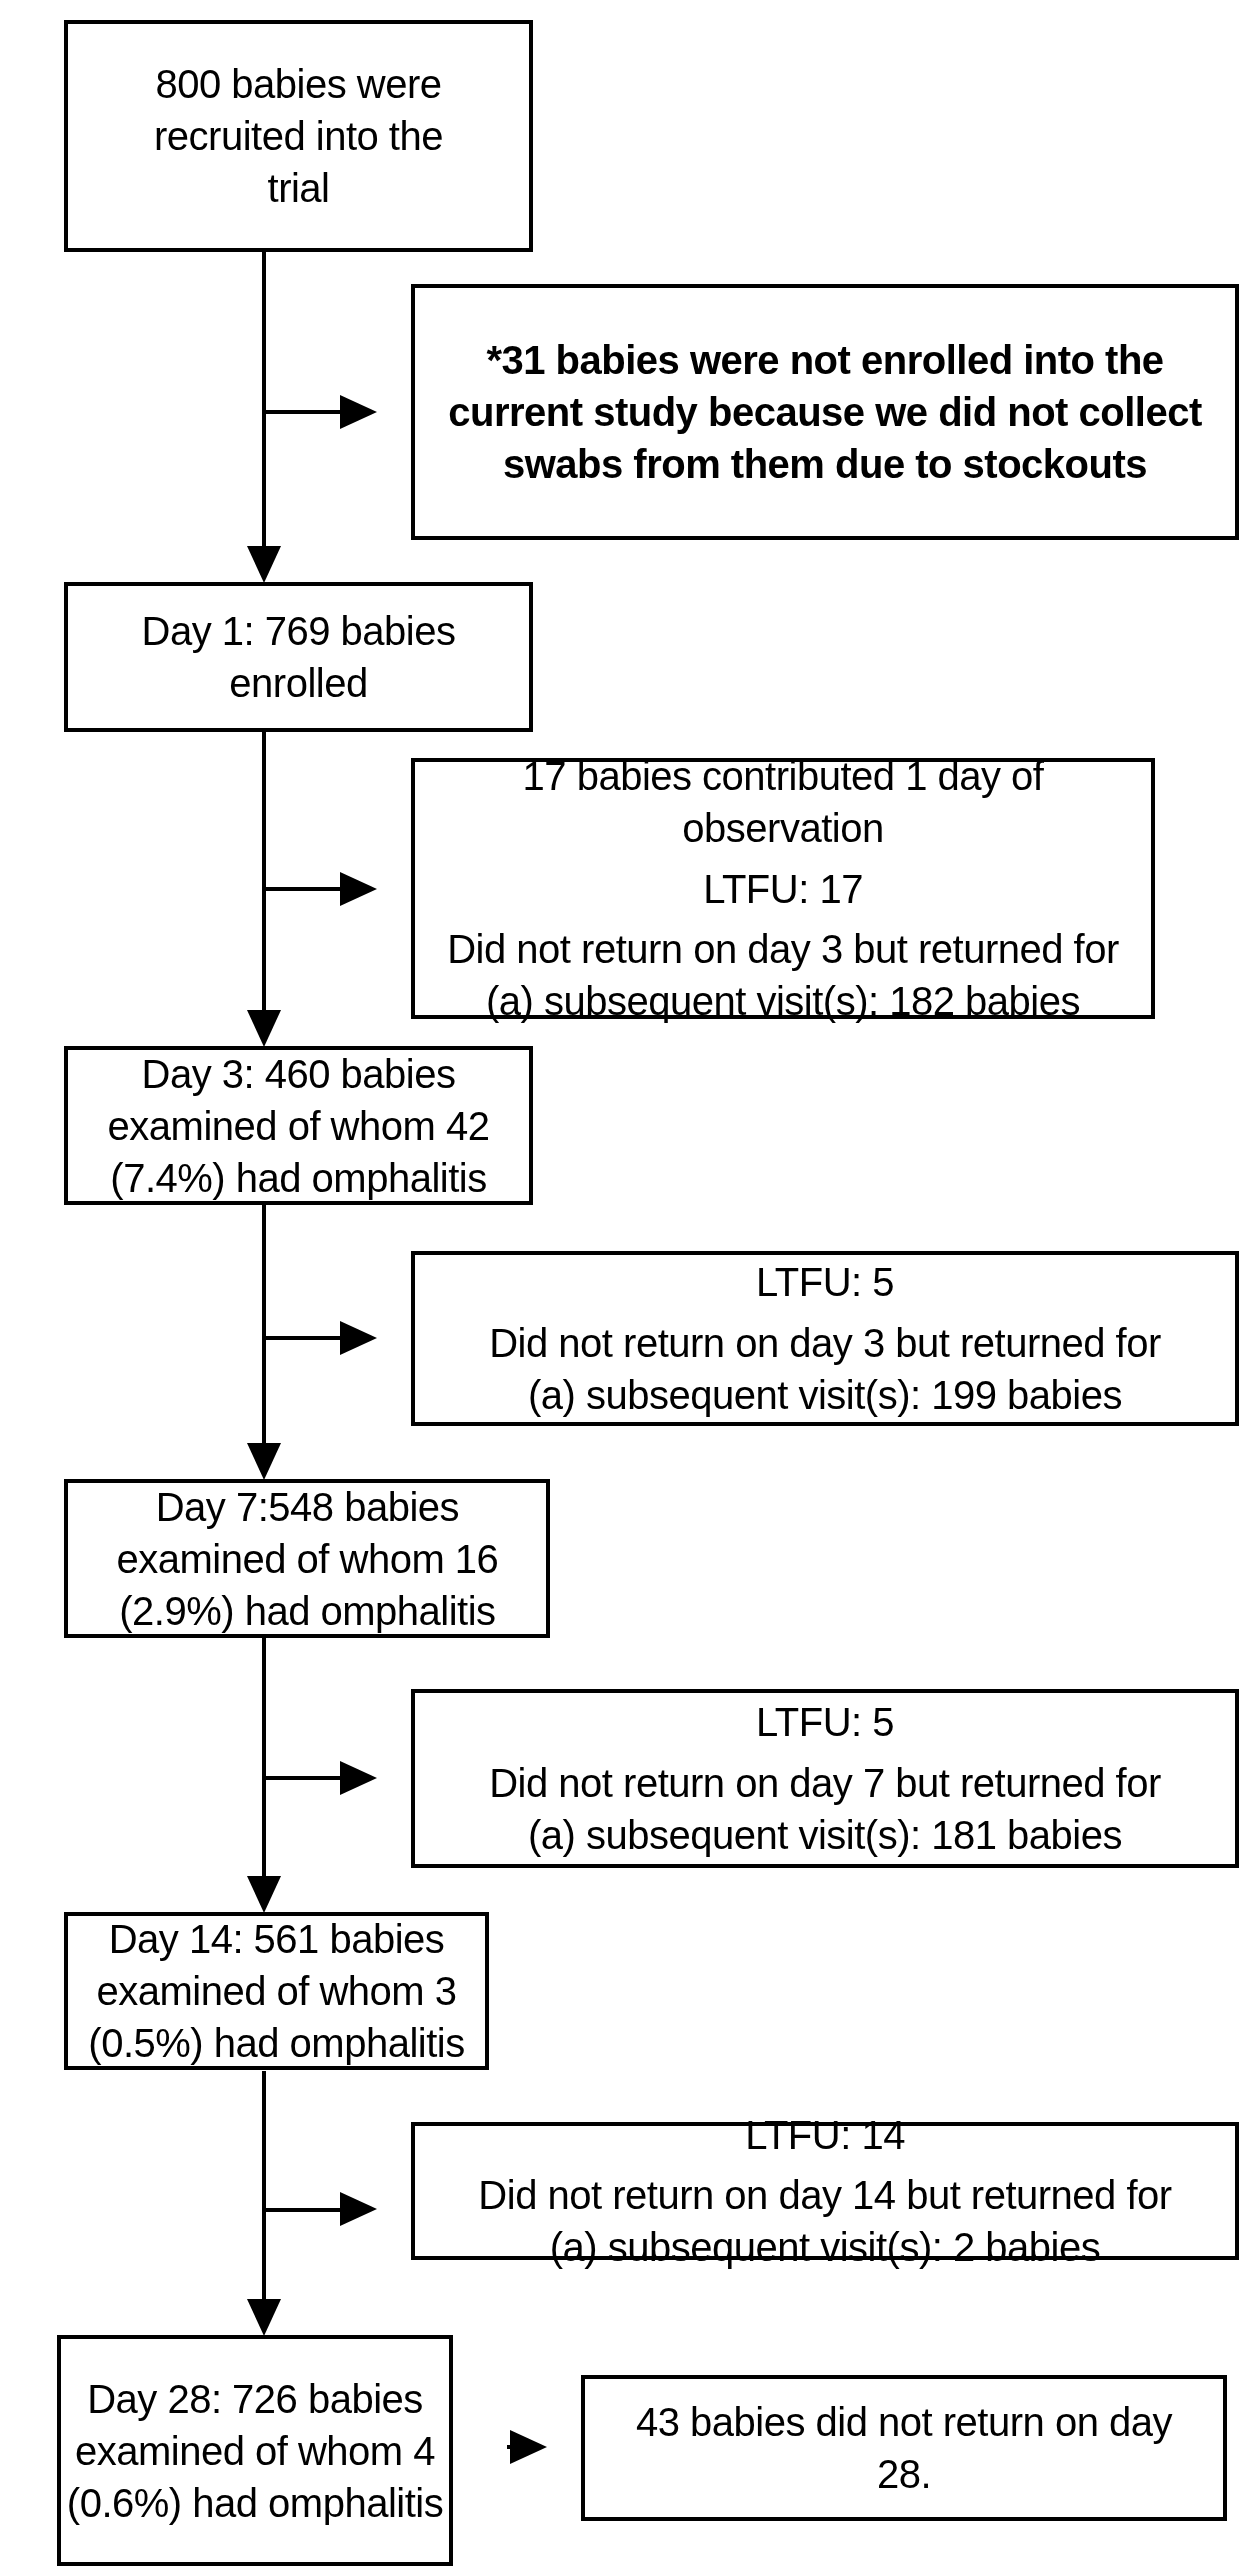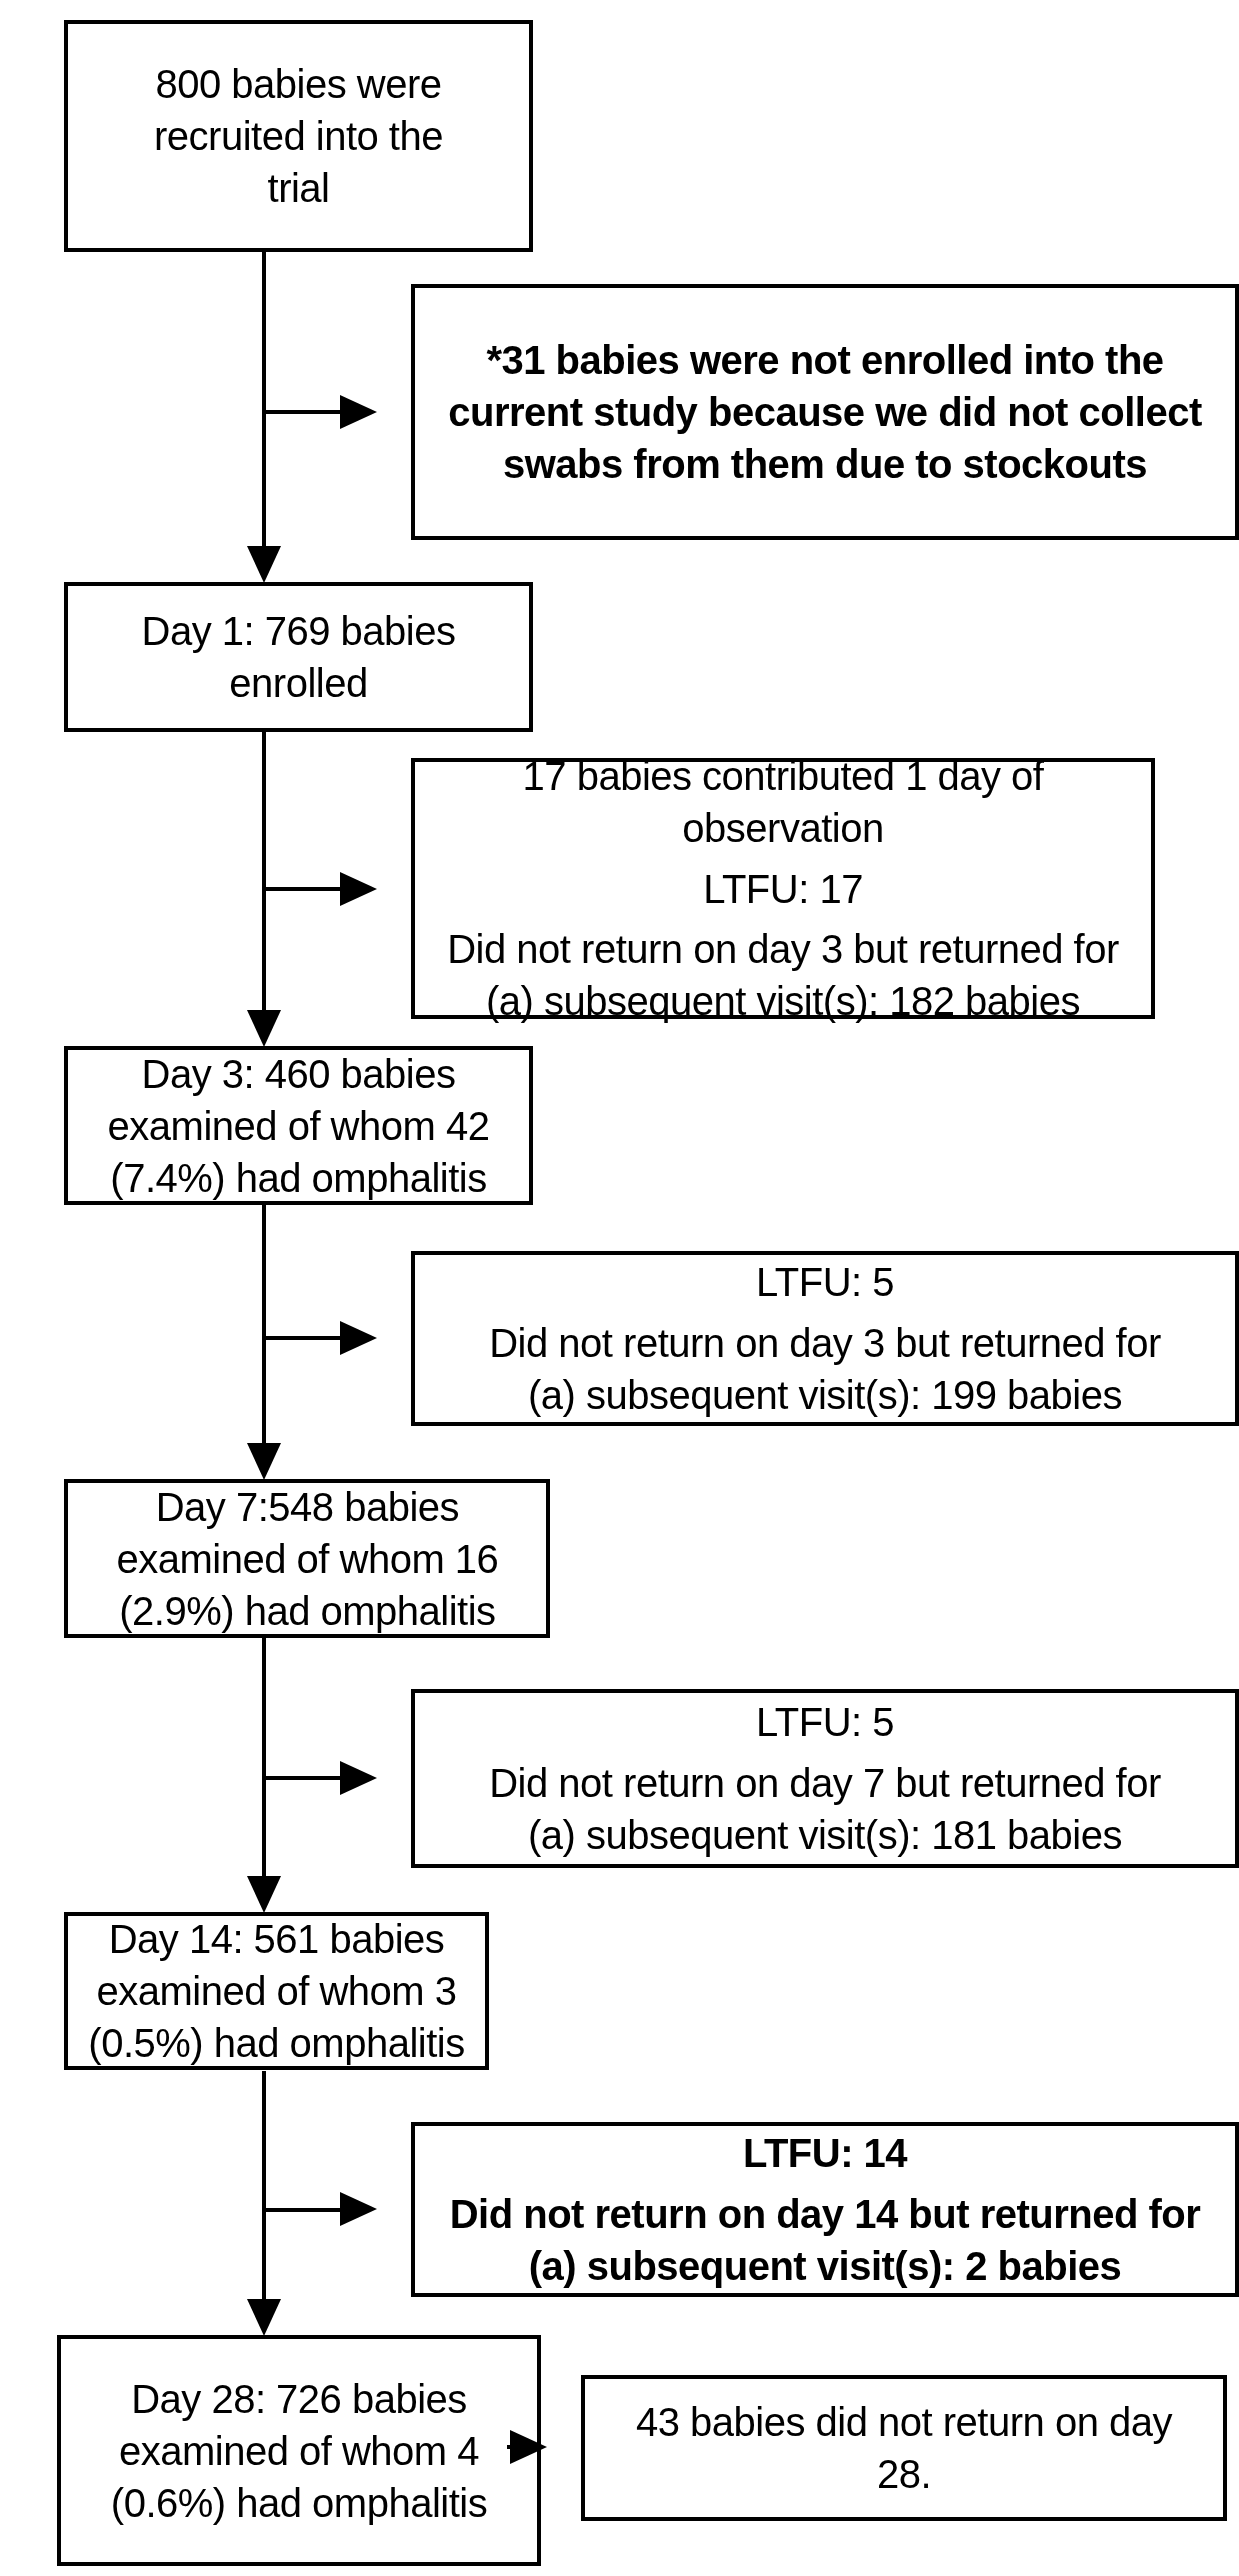--- a/index.html
+++ b/index.html
@@ -95,21 +95,21 @@
     </div>
 
   <div class="box" style="left:30px; top:1912px; width:425px; height:158px;">
       <div class="para">
         <div class="tline">Day 14: 561 babies</div>
         <div class="tline">examined of whom 3</div>
         <div class="tline">(0.5%) had omphalitis</div>
       </div>
     </div>
 
-  <div class="box" style="left:23px; top:2335px; width:484px; height:231px;">
+  <div class="box" style="left:23px; top:2335px; width:396px; height:231px;">
       <div class="para">
         <div class="tline">Day 28: 726 babies</div>
         <div class="tline">examined of whom 4</div>
         <div class="tline">(0.6%) had omphalitis</div>
       </div>
     </div>
 
   <div class="box" style="left:377px; top:284px; width:828px; height:256px;font-weight:bold;">
       <div class="para">
         <div class="tline">*31 babies were not enrolled into the</div>
@@ -145,21 +145,21 @@
   <div class="box" style="left:377px; top:1689px; width:828px; height:179px;">
       <div class="para">
         <div class="tline">LTFU: 5</div>
       </div>
       <div class="para">
         <div class="tline">Did not return on day 7 but returned for</div>
         <div class="tline">(a) subsequent visit(s): 181 babies</div>
       </div>
     </div>
 
-  <div class="box" style="left:377px; top:2122px; width:828px; height:175px;font-weight:bold;">
+  <div class="box" style="left:377px; top:2122px; width:828px; height:138px;">
       <div class="para">
         <div class="tline">LTFU: 14</div>
       </div>
       <div class="para">
         <div class="tline">Did not return on day 14 but returned for</div>
         <div class="tline">(a) subsequent visit(s): 2 babies</div>
       </div>
     </div>
 
   <div class="box" style="left:547px; top:2375px; width:646px; height:146px;">

